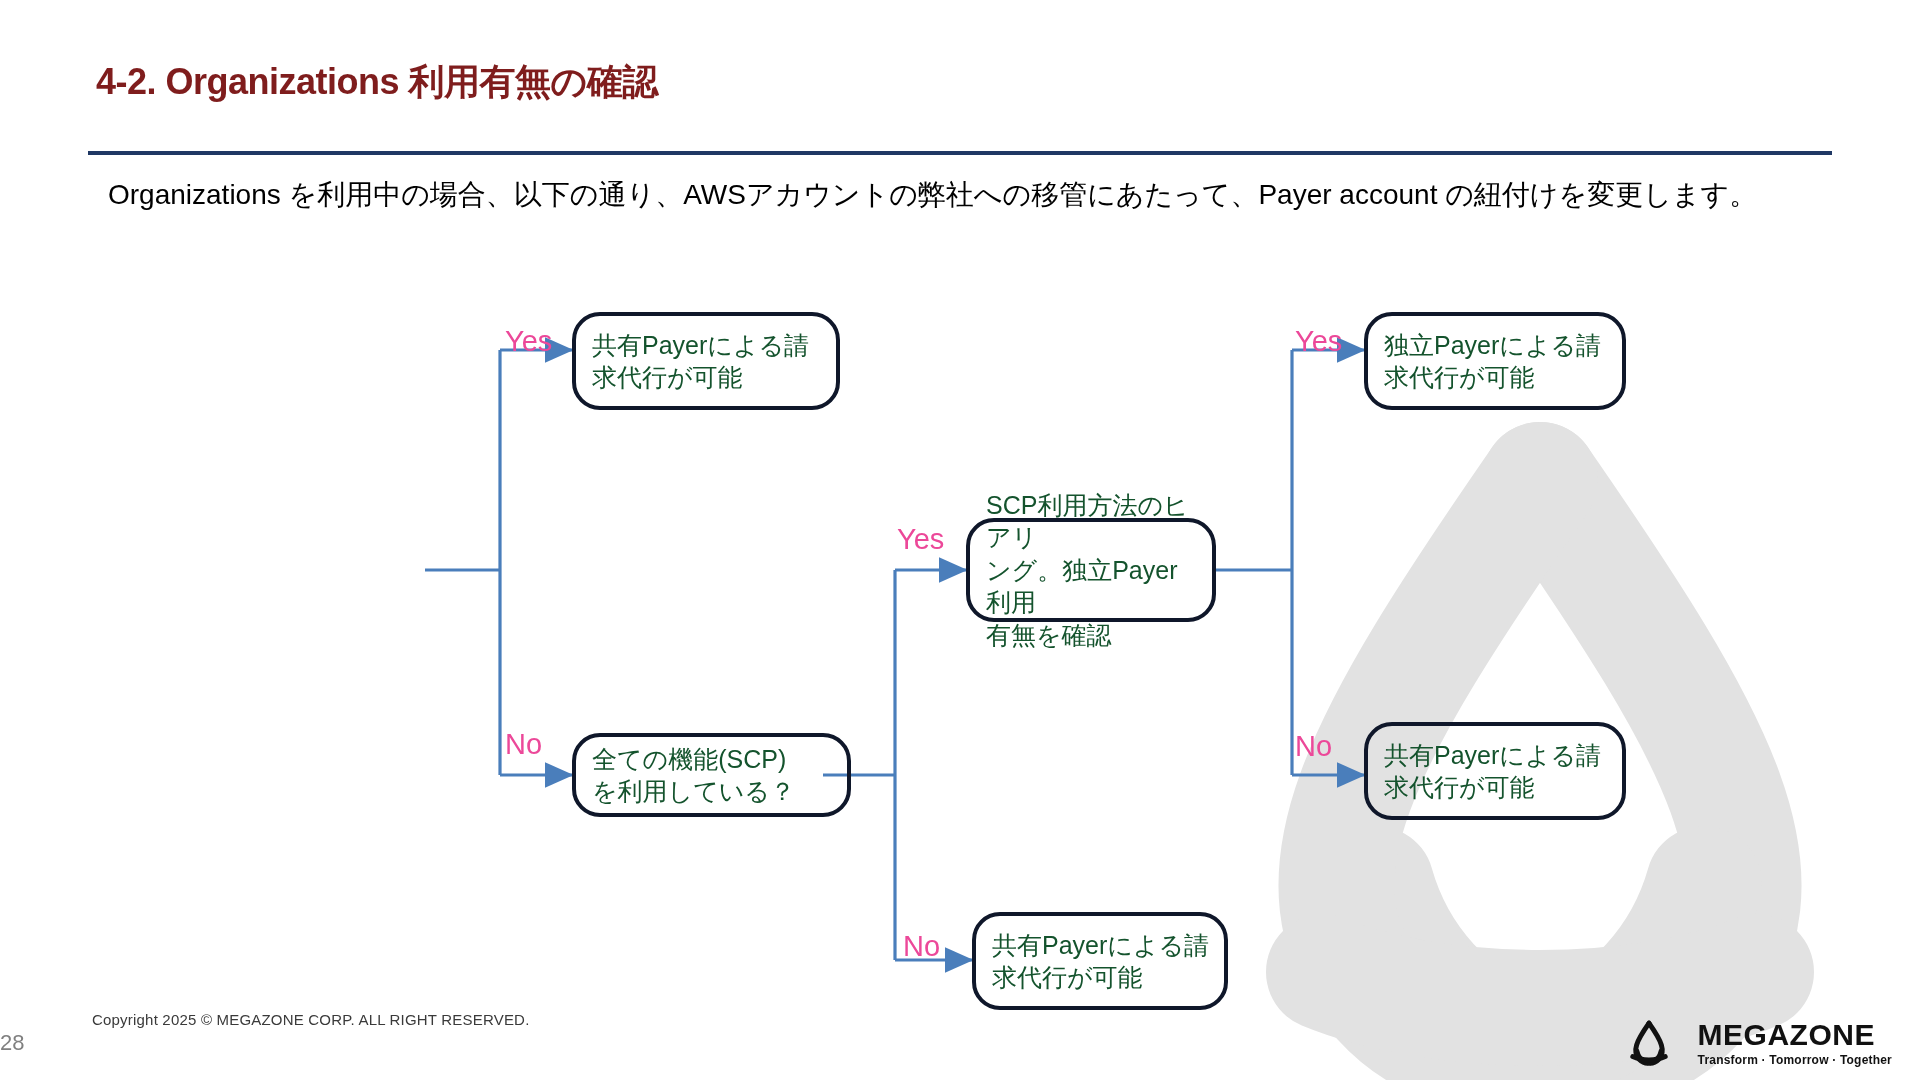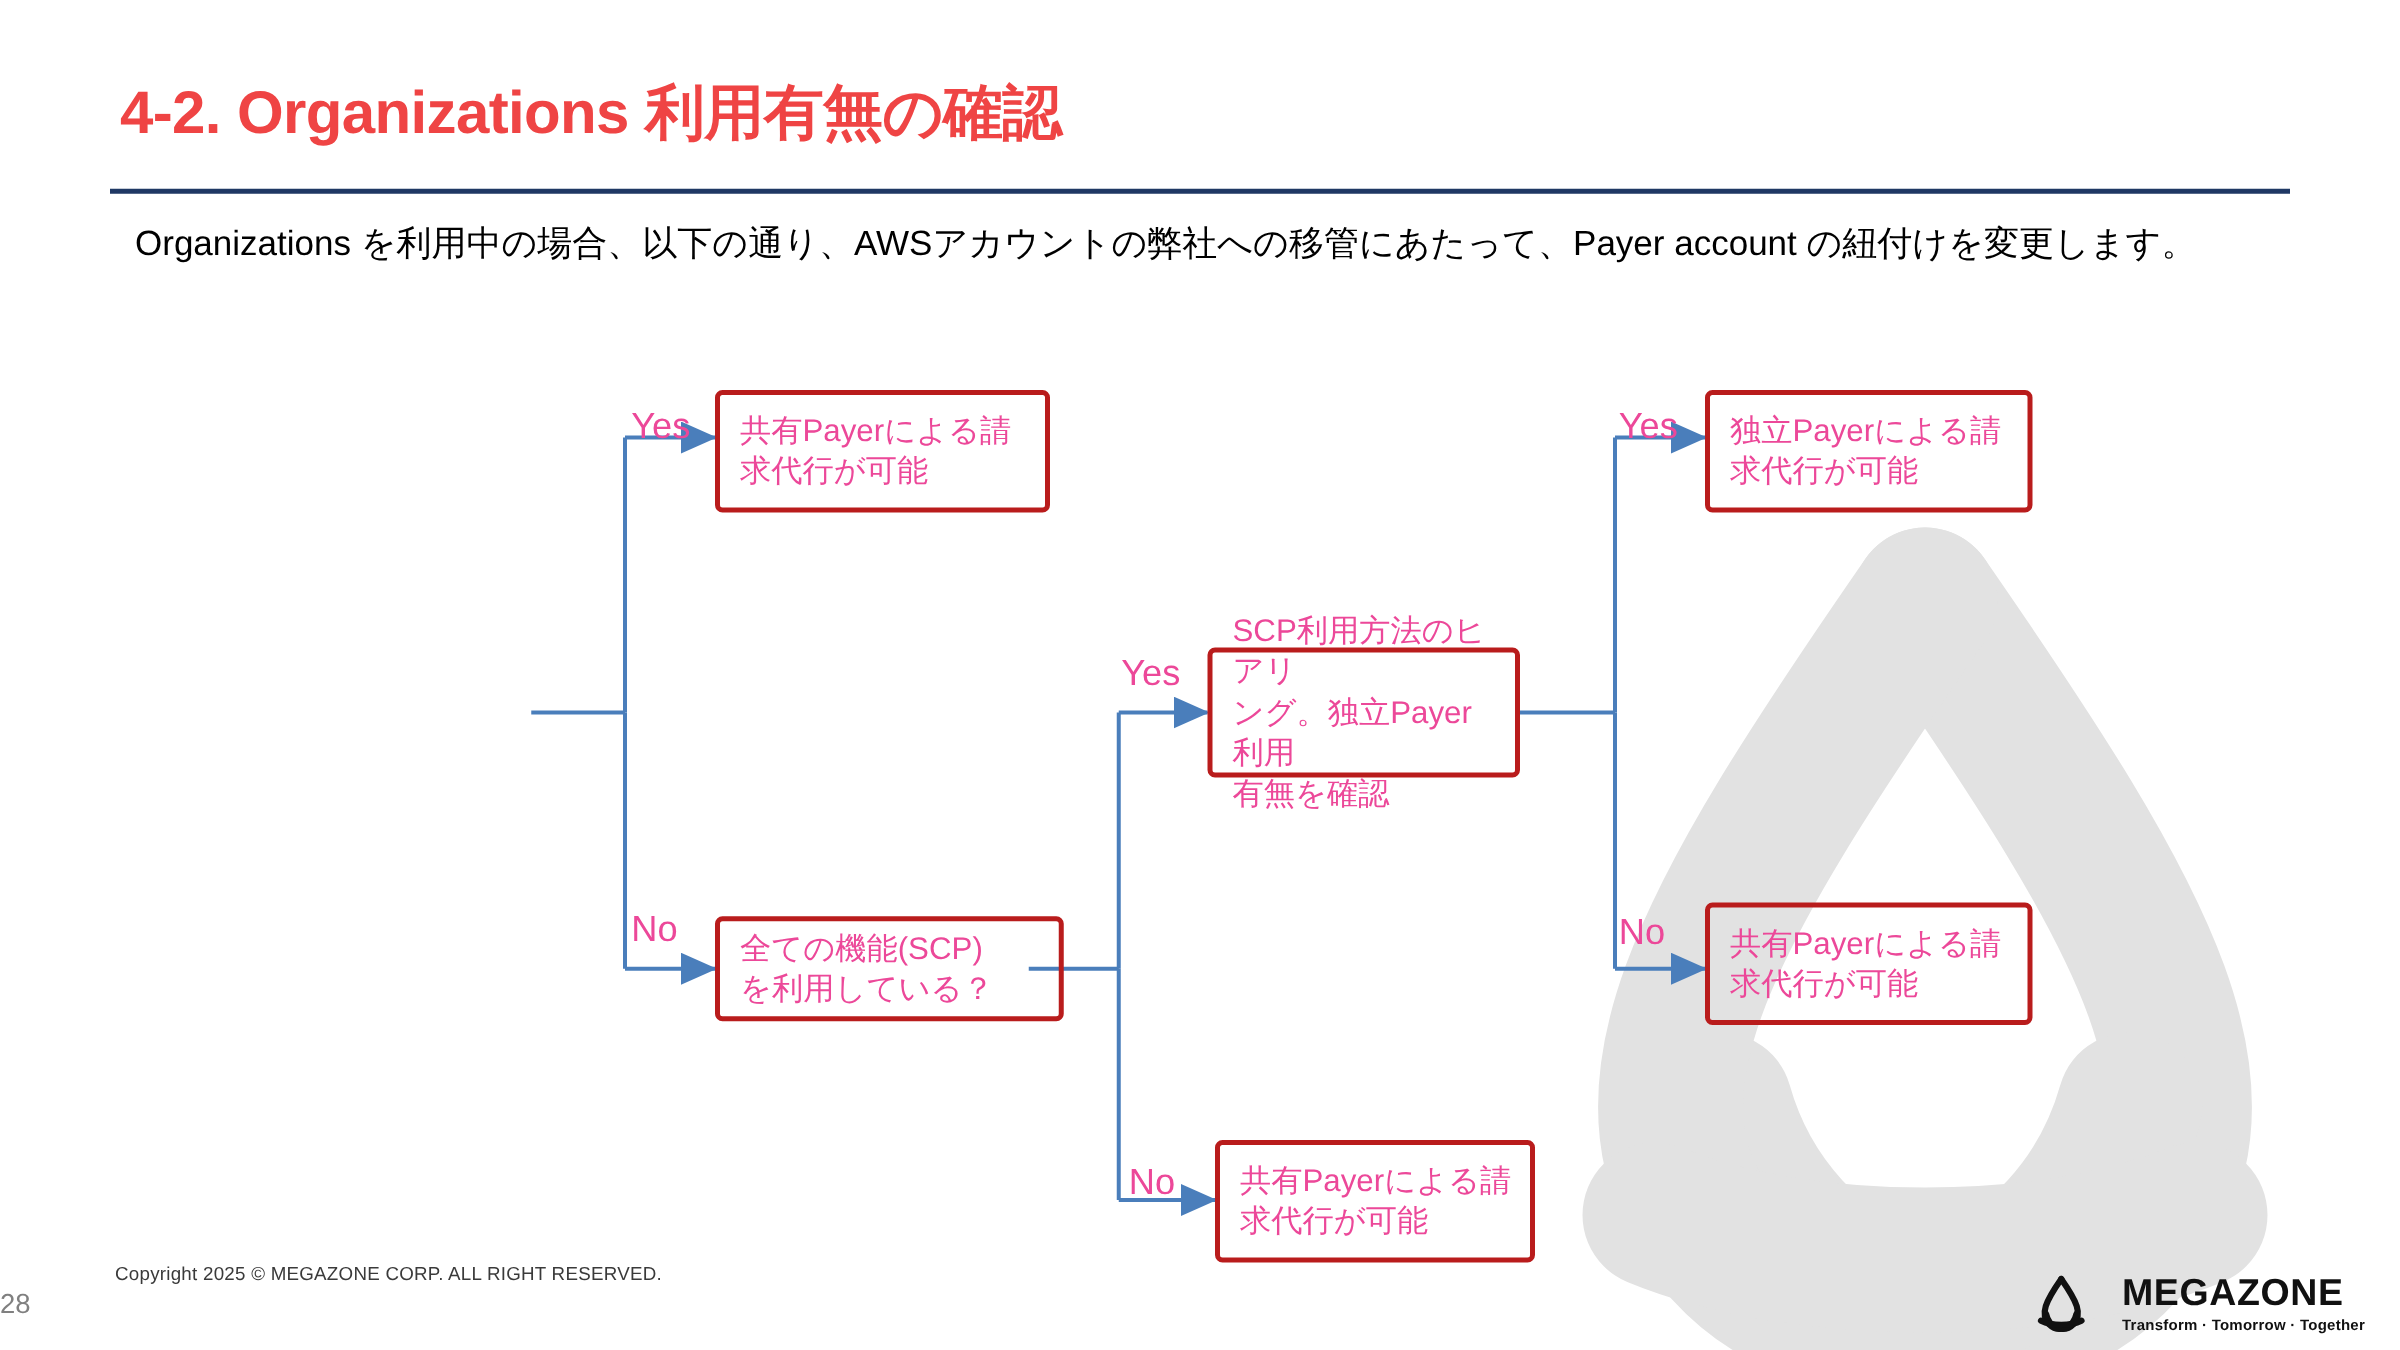--- a/index.html
+++ b/index.html
@@ -27,24 +27,24 @@
     height: 720px;
     pointer-events: none;
     z-index: 0;
   }
 
   
   #page-title {
     position: absolute;
     left: 96px;
     top: 58px;
-    font-size: 48px;
+    font-size: 36px;
     font-weight: bold;
     letter-spacing: -0.5px;
-    color: #ef4444;
+    color: #7f1d1d;
     white-space: nowrap;
     z-index: 3;
     text-align: right;
   }
   #title-rule {
     position: absolute;
     left: 88px;
     top: 151px;
     width: 1744px;
     height: 4px;
@@ -67,24 +67,24 @@
     position: absolute;
     left: 0;
     top: 0;
     width: 1920px;
     height: 1080px;
     z-index: 1;
   }
   .node {
     position: absolute;
     box-sizing: border-box;
-    border: 4px solid #b91c1c;
-    border-radius: 6px;
+    border: 4px solid #0f172a;
+    border-radius: 28px;
     background: rgba(255,255,255,0.0);
-    color: #ec4899;
+    color: #14532d;
     font-size: 25px;
     line-height: 1.30;
     padding: 10px 12px 10px 16px;
     z-index: 2;
     white-space: pre-line;
     display: flex;
     align-items: center;
   }
   .edge-label {
     position: absolute;

